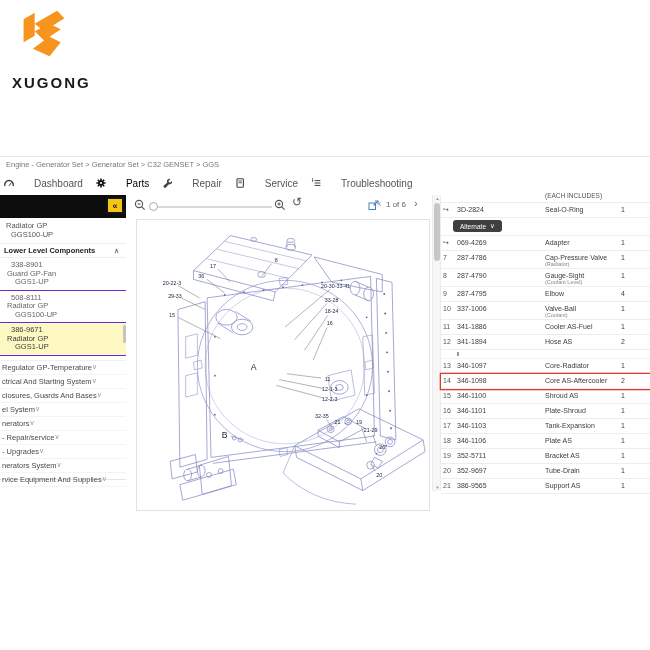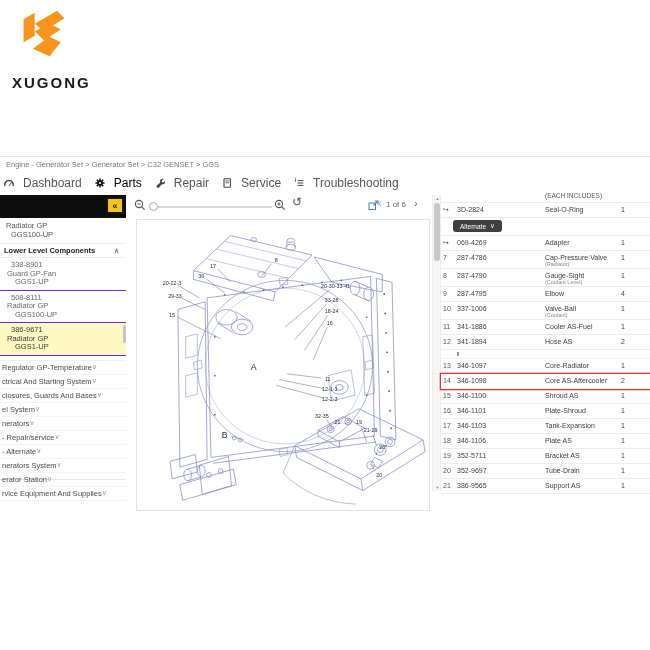--- a/index.html
+++ b/index.html
@@ -8,21 +8,21 @@
   .abs{position:absolute;}
 
   
   #logo{left:12px;top:8px;width:120px;}
   #logo-text{font-size:15px;font-weight:bold;letter-spacing:2px;color:#1a1a1a;margin-top:10px;}
 
   
   #topline{left:0;top:156px;width:650px;border-top:1px solid #e6e6e6;height:0;}
   #breadcrumb{left:6px;top:160px;font-size:7.5px;color:#777;}
   #tabs{left:4px;top:175px;display:flex;gap:13px;align-items:center;height:16px;}
-  .tab{display:flex;align-items:center;gap:9px;font-size:12px;color:#555;cursor:pointer;}
+  .tab{display:flex;align-items:center;gap:20px;font-size:10px;color:#555;cursor:pointer;}
   .tab.active{color:#000;font-weight:normal;}
   .tab svg{display:block;}
 
   
   #sidebar{left:0;top:195px;width:126px;height:284px;background:#fff;border-bottom:1px solid #e5e5e5;font-size:7.5px;}
   #sidebar-head{position:relative;height:23px;background:#0d0d0d;}
   #collapse-btn{position:absolute;right:2px;top:2px;width:18px;height:17px;background:#f3c517;
     border:2px solid #141414;display:flex;align-items:center;justify-content:center;
     font-weight:bold;font-size:9px;color:#111;cursor:pointer;box-sizing:border-box;}
   #parent-item{padding:3px 0 4px 0;border-bottom:1px solid #eee;color:#555;}
@@ -192,29 +192,25 @@
   </div>
       <div class="cat">
     <span>nerators</span>
     <span class="chev">∨</span>
   </div>
       <div class="cat">
     <span>- Repair/service</span>
     <span class="chev">∨</span>
   </div>
       <div class="cat">
-    <span>- Alternate</span>
+    <span>- Upgrades</span>
     <span class="chev">∨</span>
   </div>
       <div class="cat">
     <span>nerators System</span>
-    <span class="chev">∨</span>
-  </div>
-      <div class="cat">
-    <span>erator Station</span>
     <span class="chev">∨</span>
   </div>
       <div class="cat">
     <span>rvice Equipment And Supplies</span>
     <span class="chev">∨</span>
   </div>
     </div>
   <div id="side-scroll">
       <div id="side-thumb"></div>
     </div>

